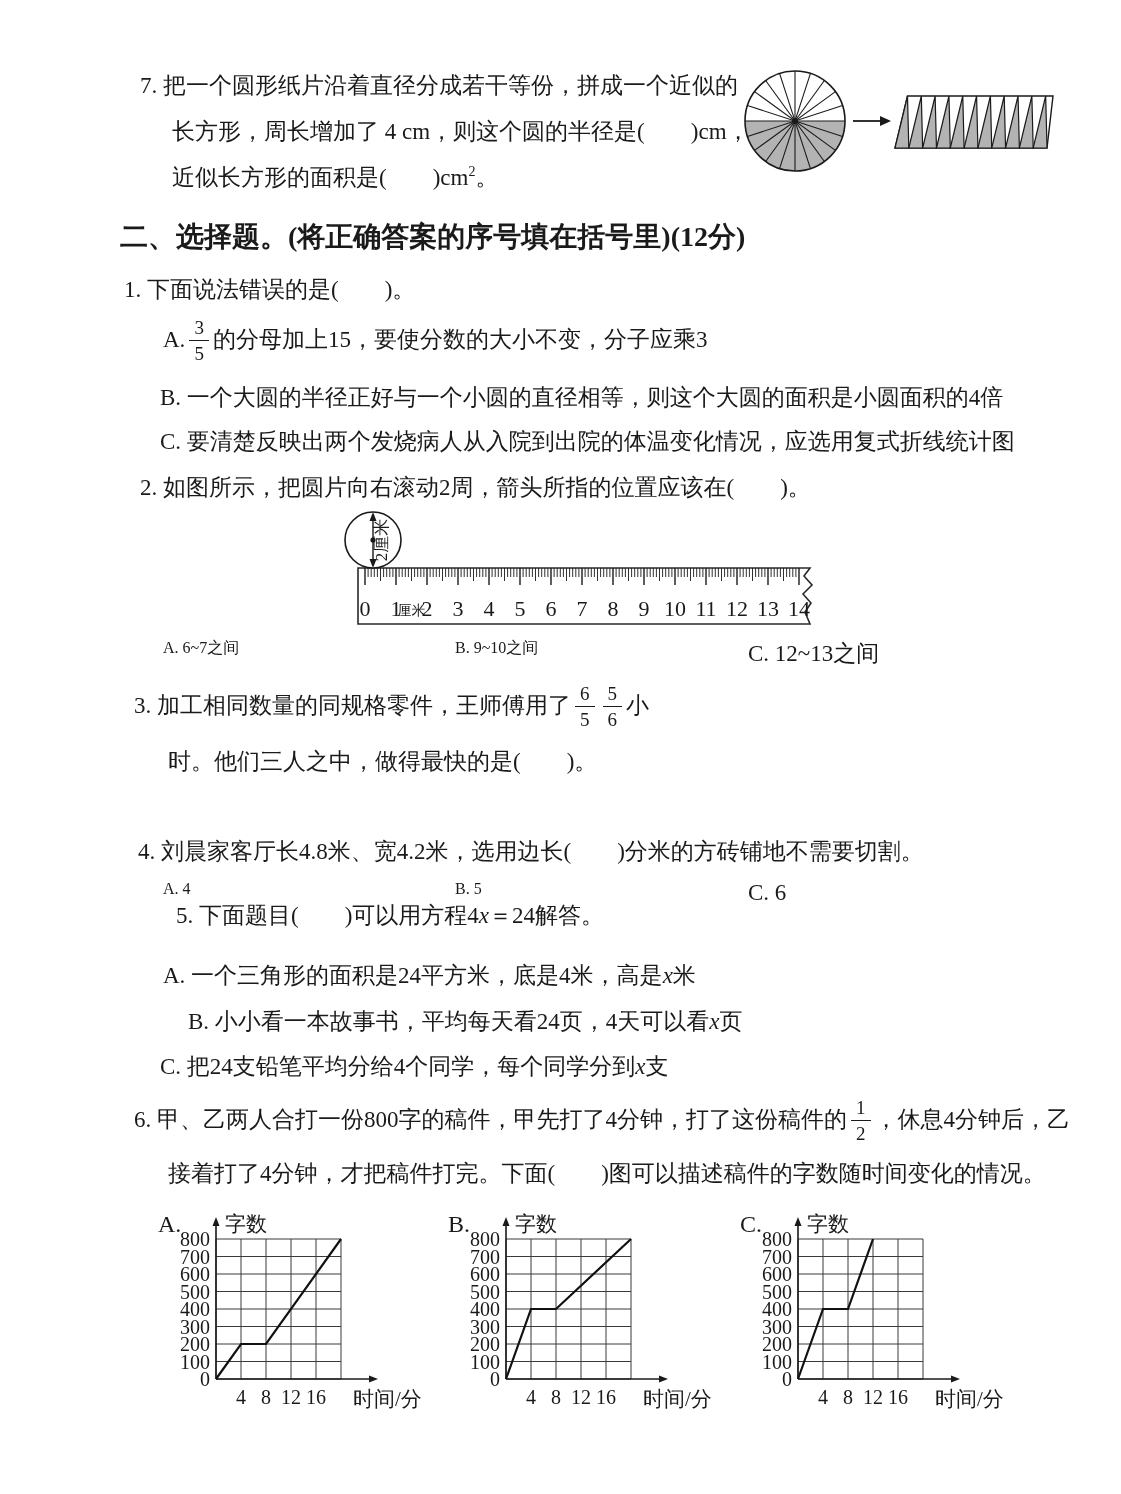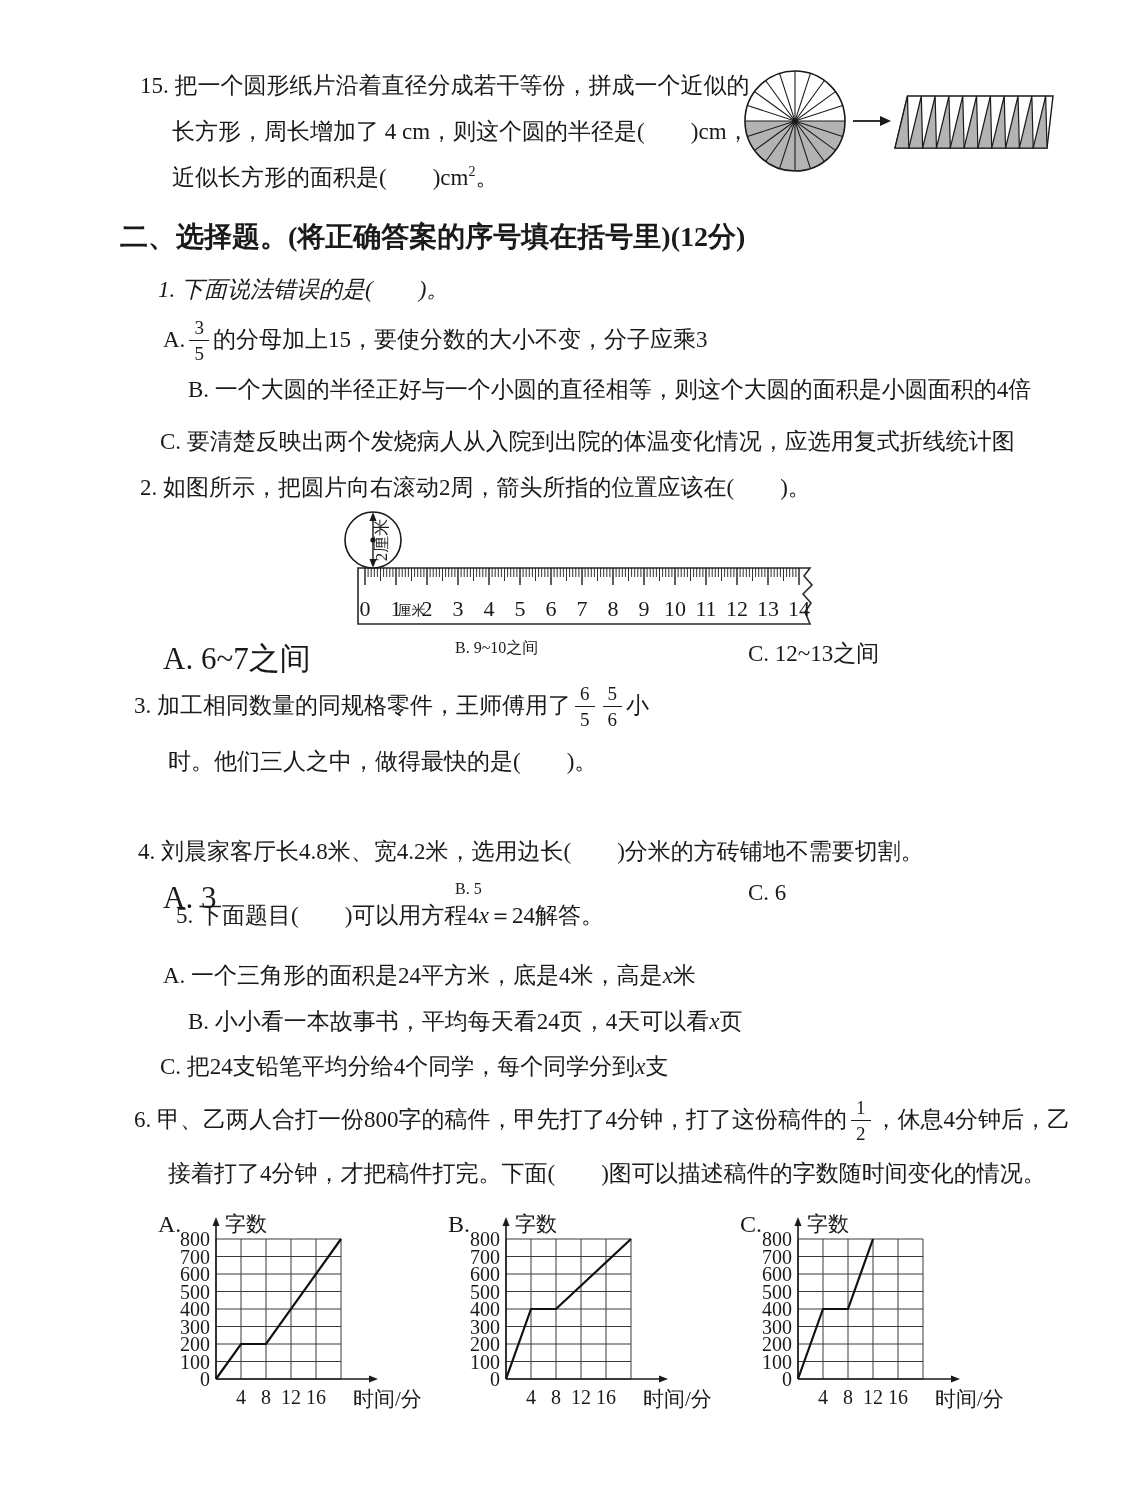--- a/index.html
+++ b/index.html
@@ -9,36 +9,36 @@
     overflow:hidden;
   }
   .line{position:absolute;white-space:nowrap;font-size:23px;line-height:1.2;}
   .bold{font-weight:bold;font-size:28px;}
   .fracline{display:flex;align-items:center;}
   .frac{display:inline-flex;flex-direction:column;align-items:center;
         vertical-align:middle;line-height:1;font-size:19px;margin:0 4px;}
   .frac .num{padding:0 5px 3px;border-bottom:1.6px solid currentColor;}
   .frac .den{padding-top:3px;}
   .row{position:absolute;left:0;width:100%;height:30px;}
-  .row .col-a{position:absolute;left:163px;white-space:nowrap;font-size:31px;}
+  .row .col-a{position:absolute;left:163px;white-space:nowrap;font-size:16px;}
   .row .col-b{position:absolute;left:455px;white-space:nowrap;font-size:16px;}
   .row .col-c{position:absolute;left:748px;white-space:nowrap;font-size:23px;}
   sup{font-size:14px;}
   i.var{font-family:"Liberation Serif","DejaVu Serif",serif;font-style:italic;}
   svg{position:absolute;overflow:visible;}
   svg text{font-family:"Liberation Serif","DejaVu Serif",serif;fill:#1a1a1a;}
   .chart-block{position:absolute;width:300px;height:245px;}
   .chart-label{position:absolute;left:20px;top:6px;font-size:24px;}
 </style>
 </head>
 <body>
 
 <div id="paper">
 
-  <div class="line" style="left:140px;top:72px;">15. 把一个圆形纸片沿着直径分成若干等份，拼成一个近似的</div>
+  <div class="line" style="left:140px;top:72px;">7. 把一个圆形纸片沿着直径分成若干等份，拼成一个近似的</div>
   <div class="line" style="left:172px;top:118px;">长方形，周长增加了 4 cm，则这个圆的半径是(　　)cm，</div>
   <div class="line" style="left:172px;top:164px;"><span>近似长方形的面积是(　　)cm</span><sup>2</sup><span>。</span></div>
 
   <svg id="fig-q11" width="330" height="125" style="left:735px;top:60px;">
       <path d="M 10,61 A 50,50 0 0 0 110,61 Z" fill="#b3b3b3" stroke="none"></path>
       <line x1="10" y1="61" x2="110" y2="61" stroke="#1a1a1a" stroke-width="1.1"></line>
       <line x1="12.447174185242325" y1="45.54915028125263" x2="107.55282581475768" y2="76.45084971874736" stroke="#1a1a1a" stroke-width="1.1"></line>
       <line x1="19.54915028125263" y1="31.610737385376343" x2="100.45084971874738" y2="90.38926261462366" stroke="#1a1a1a" stroke-width="1.1"></line>
       <line x1="30.610737385376343" y1="20.54915028125263" x2="89.38926261462366" y2="101.45084971874738" stroke="#1a1a1a" stroke-width="1.1"></line>
       <line x1="44.54915028125263" y1="13.447174185242325" x2="75.45084971874738" y2="108.55282581475768" stroke="#1a1a1a" stroke-width="1.1"></line>
@@ -60,30 +60,30 @@
       <polygon points="229.0909090909091,88 242.9090909090909,88 241.5909090909091,36" fill="#b3b3b3" stroke="#1a1a1a" stroke-width="1.2"></polygon>
       <polygon points="242.9090909090909,88 256.72727272727275,88 255.4090909090909,36" fill="#b3b3b3" stroke="#1a1a1a" stroke-width="1.2"></polygon>
       <polygon points="256.72727272727275,88 270.54545454545456,88 269.22727272727275,36" fill="#b3b3b3" stroke="#1a1a1a" stroke-width="1.2"></polygon>
       <polygon points="270.54545454545456,88 284.3636363636364,88 283.04545454545456,36" fill="#b3b3b3" stroke="#1a1a1a" stroke-width="1.2"></polygon>
       <polygon points="284.3636363636364,88 298.1818181818182,88 296.8636363636364,36" fill="#b3b3b3" stroke="#1a1a1a" stroke-width="1.2"></polygon>
       <polygon points="298.1818181818182,88 312,88 310.6818181818182,36" fill="#b3b3b3" stroke="#1a1a1a" stroke-width="1.2"></polygon>
     </svg>
 
   <div class="line bold" style="left:120px;top:220px;">二、选择题。(将正确答案的序号填在括号里)(12分)</div>
 
-  <div class="line" style="left:158px;top:276px;font-style:italic;">1. 下面说法错误的是(　　)。</div>
+  <div class="line" style="left:124px;top:276px;">1. 下面说法错误的是(　　)。</div>
   <div class="line fracline" style="left:163px;top:312px;height:56px;">
     <span>A.</span>
     <span class="frac">
         <span class="num">3</span>
         <span class="den">5</span>
       </span>
     <span>的分母加上15，要使分数的大小不变，分子应乘3</span>
   </div>
-  <div class="line" style="left:160px;top:376px;margin-left:28px;">B. 一个大圆的半径正好与一个小圆的直径相等，则这个大圆的面积是小圆面积的4倍</div>
+  <div class="line" style="left:160px;top:384px;">B. 一个大圆的半径正好与一个小圆的直径相等，则这个大圆的面积是小圆面积的4倍</div>
   <div class="line" style="left:160px;top:428px;">C. 要清楚反映出两个发烧病人从入院到出院的体温变化情况，应选用复式折线统计图</div>
 
   <div class="line" style="left:140px;top:474px;">2. 如图所示，把圆片向右滚动2周，箭头所指的位置应该在(　　)。</div>
   <svg id="fig-ruler" width="500" height="140" style="left:340px;top:496px;">
       <path d="M 18,72 H 470 L 464,80 L 472,89 L 463,98 L 471,107 L 465,116 L 470,128 H 18 Z" fill="#fff" stroke="#2a2a2a" stroke-width="1.6"></path>
       <line x1="25" y1="72" x2="25" y2="89" stroke="#1a1a1a" stroke-width="1.4"></line>
       <line x1="28.1" y1="72" x2="28.1" y2="81" stroke="#1a1a1a" stroke-width="0.9"></line>
       <line x1="31.2" y1="72" x2="31.2" y2="81" stroke="#1a1a1a" stroke-width="0.9"></line>
       <line x1="34.3" y1="72" x2="34.3" y2="81" stroke="#1a1a1a" stroke-width="0.9"></line>
       <line x1="37.4" y1="72" x2="37.4" y2="81" stroke="#1a1a1a" stroke-width="0.9"></line>
@@ -261,21 +261,21 @@
     <span class="frac">
         <span class="num">5</span>
         <span class="den">6</span>
       </span>
     <span>小</span>
   </div>
   <div class="line" style="left:168px;top:748px;">时。他们三人之中，做得最快的是(　　)。</div>
 
   <div class="line" style="left:138px;top:838px;">4. 刘晨家客厅长4.8米、宽4.2米，选用边长(　　)分米的方砖铺地不需要切割。</div>
   <div class="row" style="top:880px;">
-    <span class="col-a">A. 3</span>
+    <span class="col-a">A. 4</span>
     <span class="col-b">B. 5</span>
     <span class="col-c">C. 6</span>
   </div>
 
   <div class="line" style="left:140px;top:902px;margin-left:36px;"><span>5. 下面题目(　　)可以用方程4</span><i class="var">x</i><span>＝24解答。</span></div>
   <div class="line" style="left:163px;top:962px;"><span>A. 一个三角形的面积是24平方米，底是4米，高是</span><i class="var">x</i><span>米</span></div>
   <div class="line" style="left:160px;top:1008px;margin-left:28px;"><span>B. 小小看一本故事书，平均每天看24页，4天可以看</span><i class="var">x</i><span>页</span></div>
   <div class="line" style="left:160px;top:1053px;"><span>C. 把24支铅笔平均分给4个同学，每个同学分到</span><i class="var">x</i><span>支</span></div>
 
   <div class="line fracline" style="left:134px;top:1092px;height:56px;">

